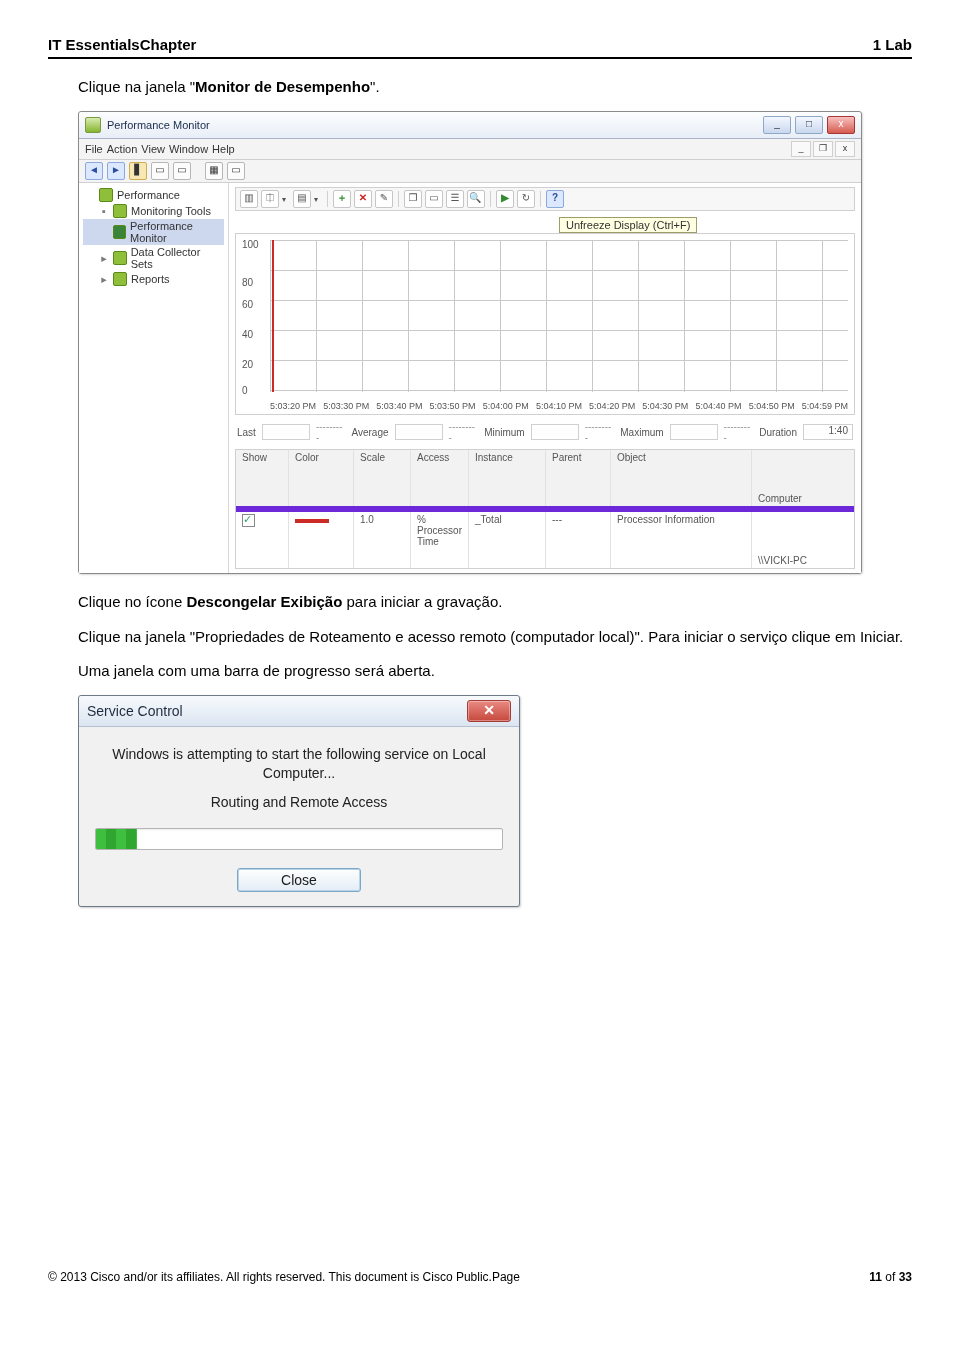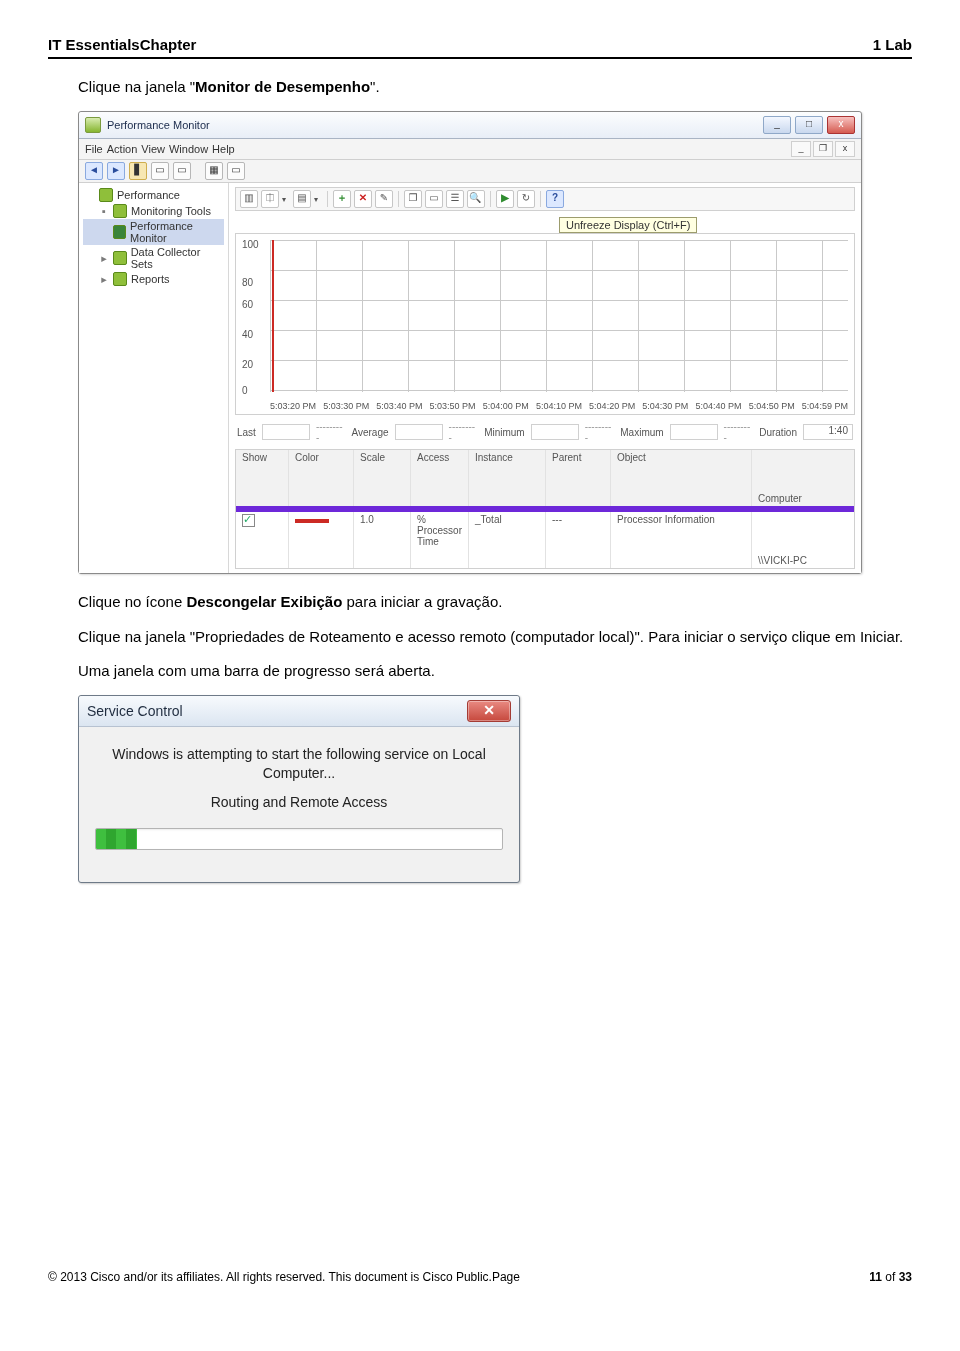--- a/index.html
+++ b/index.html
@@ -271,20 +271,23 @@
         <div class="sc-title">
           <span class="t">Service Control</span>
           <span class="x">✕</span>
         </div>
         <div class="sc-body">
           <p>Windows is attempting to start the following service on Local Computer...</p>
           <p>Routing and Remote Access</p>
           <div class="sc-prog">
             <div class="bar"></div>
           </div>
+          <div class="sc-btnrow">
+            <span class="sc-btn">Close</span>
+          </div>
         </div>
       </div>
     </div>
   </div>
 
   <div class="footer">
     <span>© 2013 Cisco and/or its affiliates. All rights reserved. This document is Cisco Public.Page</span>
     <span>
       <b>11</b><span> of </span><b>33</b>
     </span>

